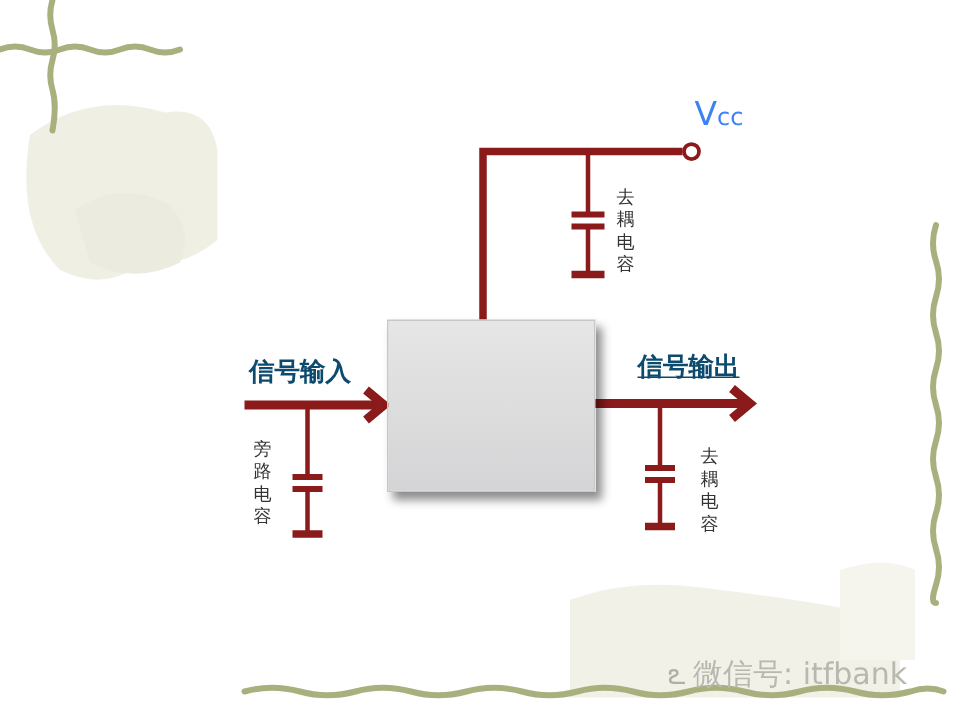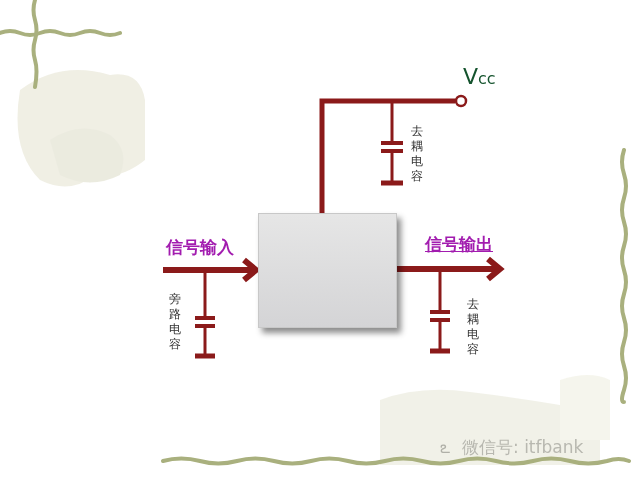--- a/index.html
+++ b/index.html
@@ -1,22 +1,22 @@
 <!DOCTYPE html>
 <html><head>
 <meta charset="utf-8">
 <style>
   html, body { margin:0; padding:0; }
   body { width:640px; height:480px; position:relative; overflow:hidden; background:#ffffff; font-family:"DejaVu Sans", sans-serif; }
   .bg { position:absolute; inset:0; }
-  .label { position:absolute; color:#a21caf; font-weight:bold; font-size:17px; letter-spacing:0px; white-space:nowrap; }
+  .label { position:absolute; color:#0c4a6e; font-weight:bold; font-size:17px; letter-spacing:0px; white-space:nowrap; }
   .vlabel { position:absolute; color:#333; font-size:12px; line-height:15px; width:14px; text-align:center; }
-  .vcc { position:absolute; color:#14532d; font-size:22px; }
+  .vcc { position:absolute; color:#3b82f6; font-size:22px; }
   .vcc sub { font-size:16px; vertical-align:baseline; }
-  .watermark { position:absolute; color:#b8b8b0; font-size:17px; white-space:nowrap; }
+  .watermark { position:absolute; color:#b8b8b0; font-size:20px; white-space:nowrap;text-align:center; }
   .box { position:absolute; left:258px; top:213px; width:137px; height:113px; background:linear-gradient(#e6e6e6,#d4d4d6); border:1px solid #c8c8c8; box-shadow:4px 5px 6px rgba(0,0,0,0.45); }
 </style>
 </head>
 <body>
 
 <svg class="bg" width="640" height="480" viewBox="0 0 640 480">
 
   <g opacity="0.55">
     <path d="M20 90 Q60 60 110 75 Q140 70 145 100 L145 160 Q120 180 95 175 Q70 195 40 180 Q10 150 20 90Z" fill="#e4e2cf"></path>
     <path d="M50 140 Q80 120 110 135 Q130 150 120 175 Q90 190 60 175Z" fill="#dcdcc6"></path>

